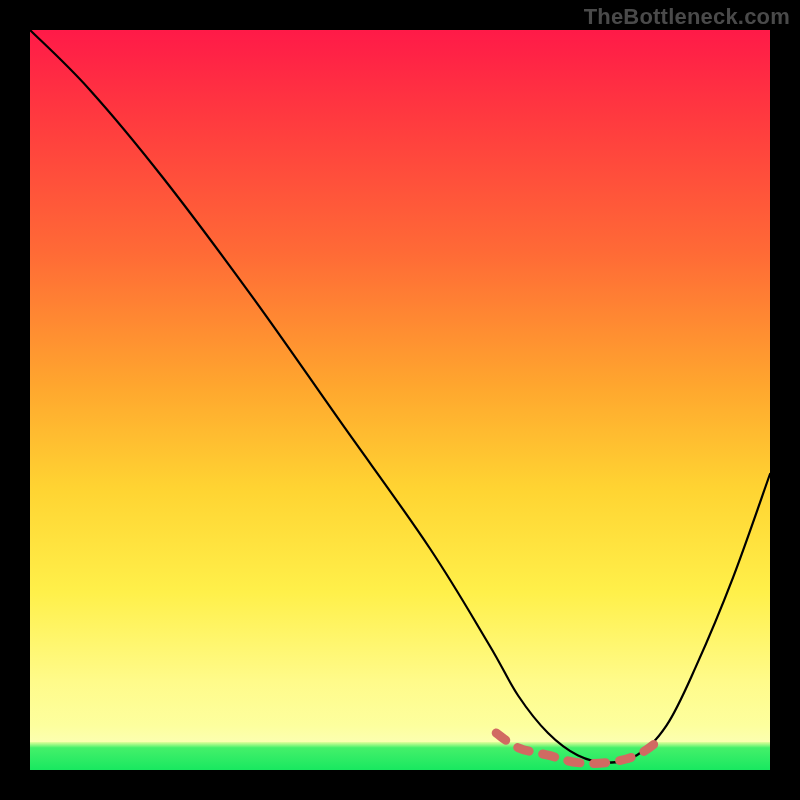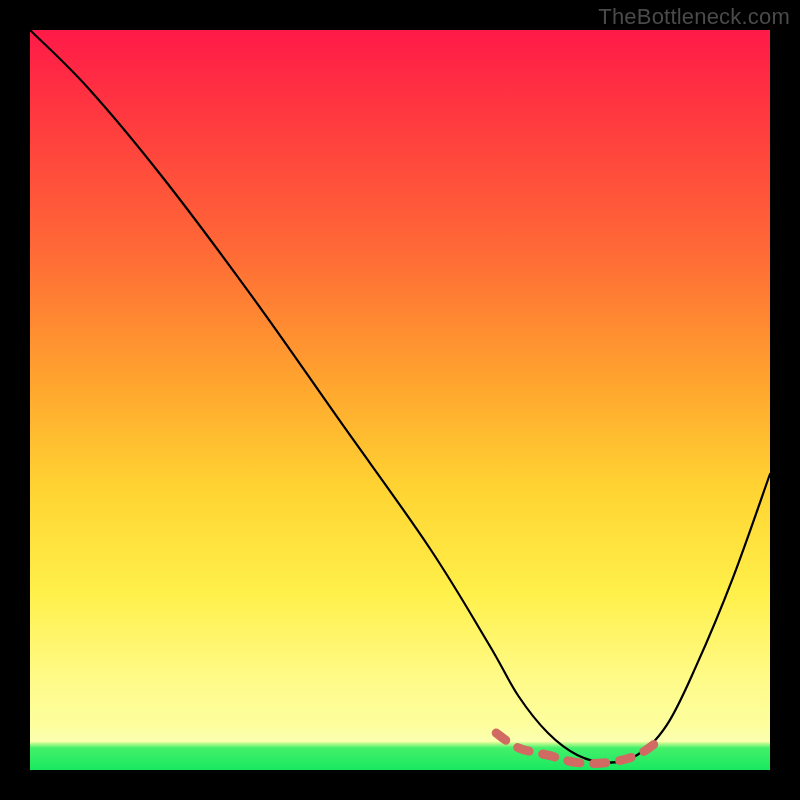--- a/index.html
+++ b/index.html
@@ -41,21 +41,21 @@
       #44f06a 97.0%,
       #18e860 100%
     );
   }
   .watermark {
     position: absolute;
     top: 4px;
     right: 10px;
     color: #4a4a4a;
     font-size: 22px;
-    font-weight: 400;
+    font-weight: 700;
     letter-spacing: 0.2px;
     user-select: none;
   }
   svg.curve {
     position: absolute;
     left: 0;
     top: 0;
     width: 740px;
     height: 740px;
     overflow: visible;

